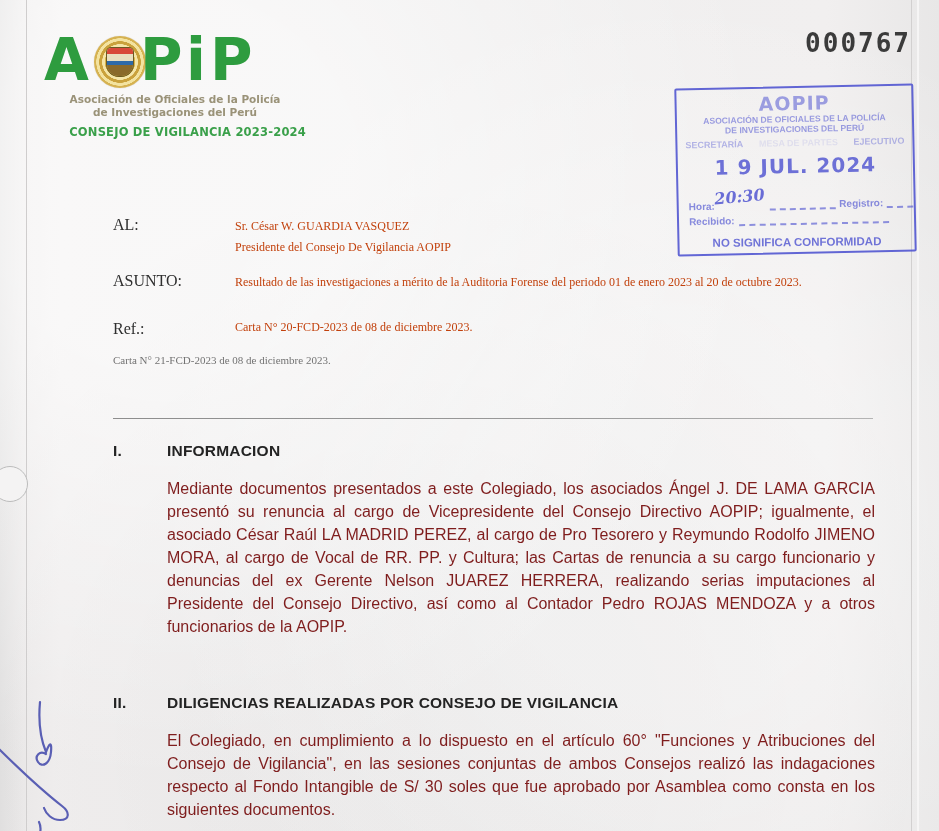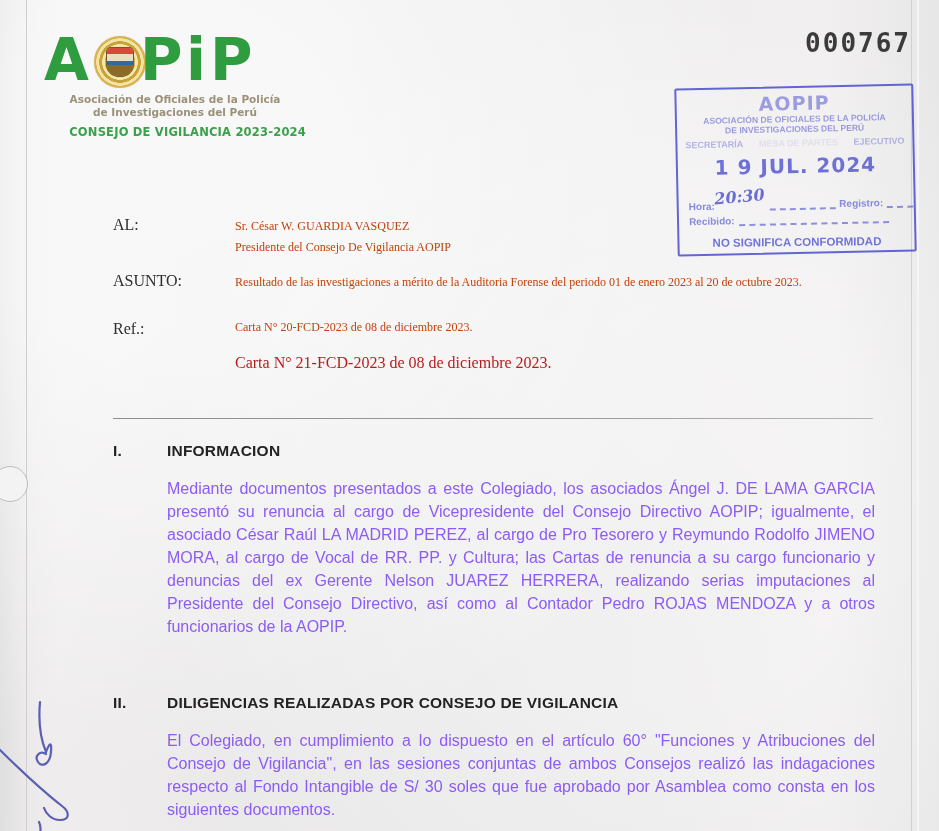--- a/index.html
+++ b/index.html
@@ -141,37 +141,37 @@
   
   .meta{position:absolute;left:113px;top:216px;width:760px;font-family:Liberation Serif, serif;}
   .meta-row{display:flex;margin-bottom:14px;}
   .meta-label{
     width:122px;flex:0 0 122px;
     font-size:16px;color:#2f2f2f;
   }
   .meta-value{flex:1;font-size:12px;color:#c2410c;line-height:21px;}
   .meta-value.justify{text-align:justify;}
   .meta-value .l2{display:block;}
-  .ref-extra{margin-left:122px;font-size:16px;color:#b91c1c;margin-top:16px;}
+  .ref-extra{font-size:11px;color:#737373;margin-top:16px;}
 
   
   .divider{
     position:absolute;left:113px;top:418px;width:760px;height:1px;
     background:linear-gradient(90deg,#8d8d8d,#9a9a9a 60%,#b4b4b4);
   }
 
   
   .section{position:absolute;left:113px;width:762px;}
   .sec-1{top:442px;}
   .sec-2{top:694px;}
   .sec-head{display:flex;font-weight:700;font-size:15.5px;color:#232323;letter-spacing:.2px;}
   .sec-num{width:54px;flex:0 0 54px;}
   .sec-body{
     margin-left:54px;margin-top:17px;
-    font-size:16px;line-height:23px;color:#8b5cf6;
+    font-size:16px;line-height:23px;color:#7f1d1d;
     text-align:justify;
   }
 
   
   .punch{
     position:absolute;left:-8px;top:466px;width:34px;height:34px;
     border:1px solid #bcbcbc;border-radius:50%;
     background:#f4f3f3;
   }
   .sig{position:absolute;left:-6px;top:700px;width:110px;height:140px;}

